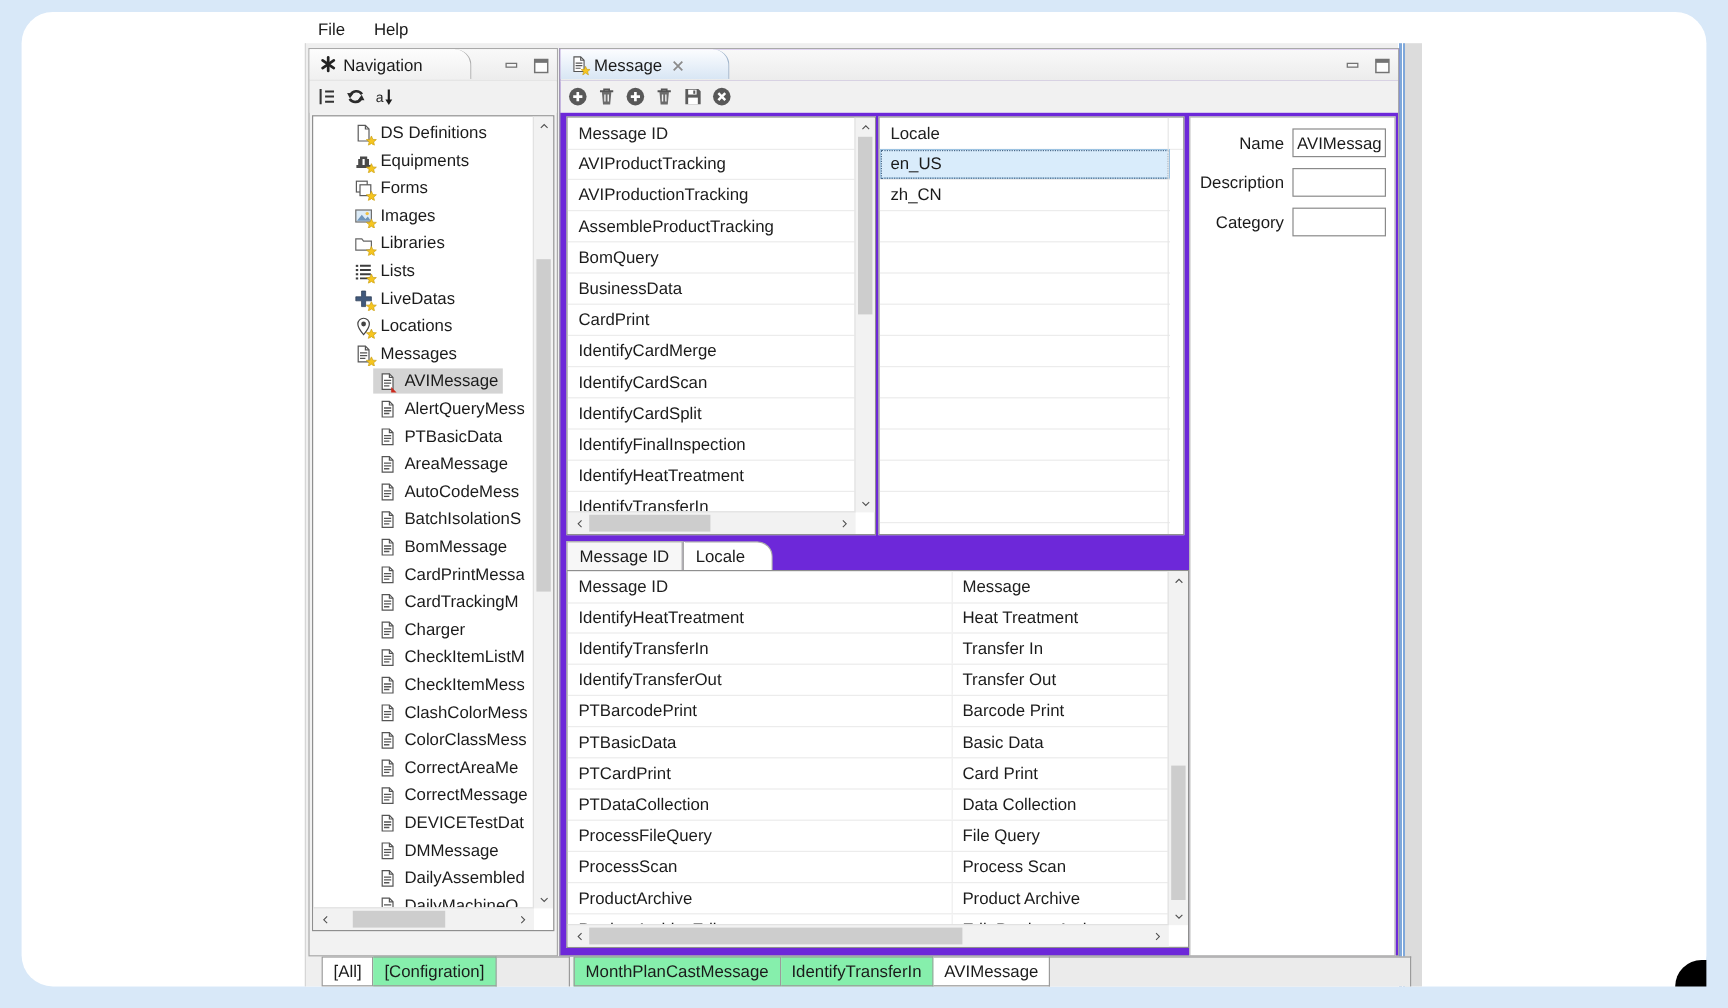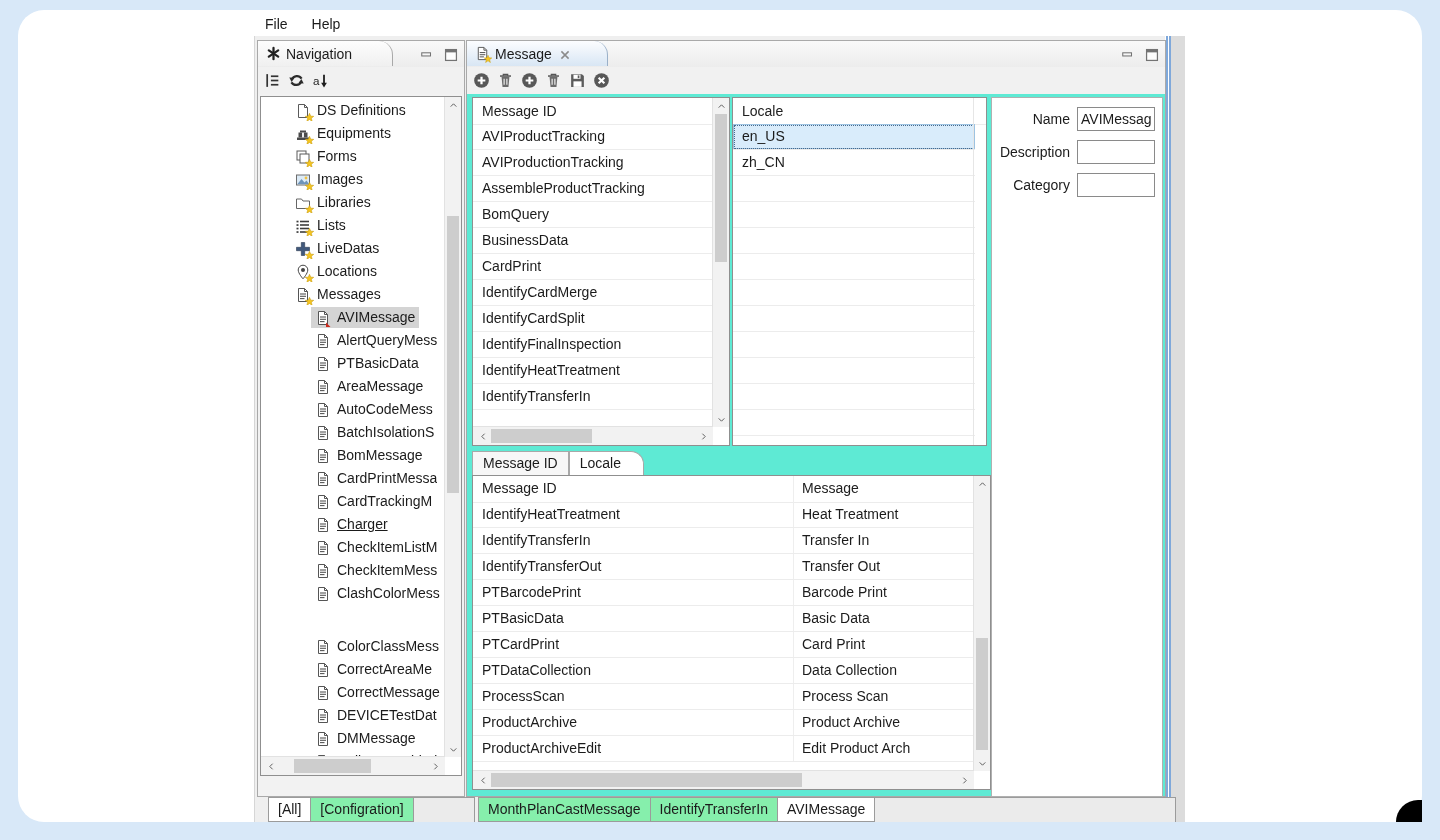--- a/index.html
+++ b/index.html
@@ -42,21 +42,21 @@
   .tlabel{overflow:hidden;text-overflow:clip;}
 
   
   .sb-v{position:absolute;top:0;right:0;width:16px;background:#f2f2f2;border-left:1px solid #e2e2e2;}
   .sb-h{position:absolute;left:0;bottom:0;height:18px;background:#f2f2f2;border-top:1px solid #e2e2e2;}
   .sb-btn{position:absolute;display:flex;align-items:center;justify-content:center;}
   .sb-btn svg{width:9px;height:9px;}
   .sb-thumb{position:absolute;background:#cdcdcd;}
 
   
-  #editor-panel{left:466px;top:40px;width:698px;height:755px;background:#5eead4;border:1px solid #a9a9a9;}
+  #editor-panel{left:466px;top:40px;width:698px;height:755px;background:#6d28d9;border:1px solid #a9a9a9;}
   #ed-tab{width:118px;}
   .tab-icon{position:relative;width:15px;height:15px;}
   .tab-icon svg.main{width:15px;height:15px;display:block;}
   .tab-icon svg.badge{position:absolute;width:8px;height:8px;right:-2px;bottom:-2px;}
   .close-x{width:12px;height:12px;margin-left:2px;}
 
   .listbox{position:absolute;background:#fff;border:1px solid #8f8f8f;overflow:hidden;}
   #msgid-list{left:5px;top:56px;width:256px;height:347px;}
   #locale-list{left:265px;top:56px;width:253px;height:347px;}
   .list-header{height:26px;line-height:26px;padding-left:9px;color:#202020;border-bottom:1px solid #ececec;}
@@ -437,21 +437,21 @@
                 <g stroke="#555" stroke-width="1.1">
                   <line x1="5" y1="7" x2="11" y2="7"></line>
                   <line x1="5" y1="9.3" x2="11" y2="9.3"></line>
                   <line x1="5" y1="11.6" x2="9.5" y2="11.6"></line>
                 </g>
               </svg>
             </span>
             <span class="tlabel">CardTrackingM</span>
           </span>
         </div>
-        <div class="trow" style="padding-left: 50px; text-decoration: underline;">
+        <div class="trow" style="padding-left: 50px;">
           <span class="hl">
             <span class="ticon">
               <svg class="main" viewBox="0 0 16 16">
                 <path d="M3.5 1.5h6L12.5 4.5v10h-9z" fill="#fff" stroke="#555"></path>
                 <path d="M9.5 1.5v3h3" fill="none" stroke="#555"></path>
                 <g stroke="#555" stroke-width="1.1">
                   <line x1="5" y1="7" x2="11" y2="7"></line>
                   <line x1="5" y1="9.3" x2="11" y2="9.3"></line>
                   <line x1="5" y1="11.6" x2="9.5" y2="11.6"></line>
                 </g>
@@ -501,21 +501,21 @@
                 <g stroke="#555" stroke-width="1.1">
                   <line x1="5" y1="7" x2="11" y2="7"></line>
                   <line x1="5" y1="9.3" x2="11" y2="9.3"></line>
                   <line x1="5" y1="11.6" x2="9.5" y2="11.6"></line>
                 </g>
               </svg>
             </span>
             <span class="tlabel">ClashColorMess</span>
           </span>
         </div>
-        <div class="trow" style="padding-left: 50px; margin-top: 30px;">
+        <div class="trow" style="padding-left: 50px;">
           <span class="hl">
             <span class="ticon">
               <svg class="main" viewBox="0 0 16 16">
                 <path d="M3.5 1.5h6L12.5 4.5v10h-9z" fill="#fff" stroke="#555"></path>
                 <path d="M9.5 1.5v3h3" fill="none" stroke="#555"></path>
                 <g stroke="#555" stroke-width="1.1">
                   <line x1="5" y1="7" x2="11" y2="7"></line>
                   <line x1="5" y1="9.3" x2="11" y2="9.3"></line>
                   <line x1="5" y1="11.6" x2="9.5" y2="11.6"></line>
                 </g>
@@ -730,20 +730,21 @@
   <div class="listbox" id="msgid-list">
     <div class="list-header">Message ID</div>
     <div id="msgid-rows" style="position:absolute;left:0;top:26px;right:16px;bottom:18px;overflow:hidden;">
         <div class="lrow">AVIProductTracking</div>
         <div class="lrow">AVIProductionTracking</div>
         <div class="lrow">AssembleProductTracking</div>
         <div class="lrow">BomQuery</div>
         <div class="lrow">BusinessData</div>
         <div class="lrow">CardPrint</div>
         <div class="lrow">IdentifyCardMerge</div>
+        <div class="lrow">IdentifyCardScan</div>
         <div class="lrow">IdentifyCardSplit</div>
         <div class="lrow">IdentifyFinalInspection</div>
         <div class="lrow">IdentifyHeatTreatment</div>
         <div class="lrow">IdentifyTransferIn</div>
       </div>
   <div class="sb-v" style="top: 0px; bottom: 18px;">
         <div class="sb-btn" style="left: 0px; right: 0px; top: 2px; height: 12px;">
           <svg class="main" viewBox="0 0 16 16">
             <path d="M3 10l5-5 5 5" fill="none" stroke="#4f4f4f" stroke-width="1.6"></path>
           </svg>
@@ -838,20 +839,24 @@
         </div>
         <div class="tr">
           <div class="td1">PTCardPrint</div>
           <div class="td2">Card Print</div>
         </div>
         <div class="tr">
           <div class="td1">PTDataCollection</div>
           <div class="td2">Data Collection</div>
         </div>
         <div class="tr">
+          <div class="td1">ProcessFileQuery</div>
+          <div class="td2">File Query</div>
+        </div>
+        <div class="tr">
           <div class="td1">ProcessScan</div>
           <div class="td2">Process Scan</div>
         </div>
         <div class="tr">
           <div class="td1">ProductArchive</div>
           <div class="td2">Product Archive</div>
         </div>
         <div class="tr">
           <div class="td1">ProductArchiveEdit</div>
           <div class="td2">Edit Product Arch</div>

